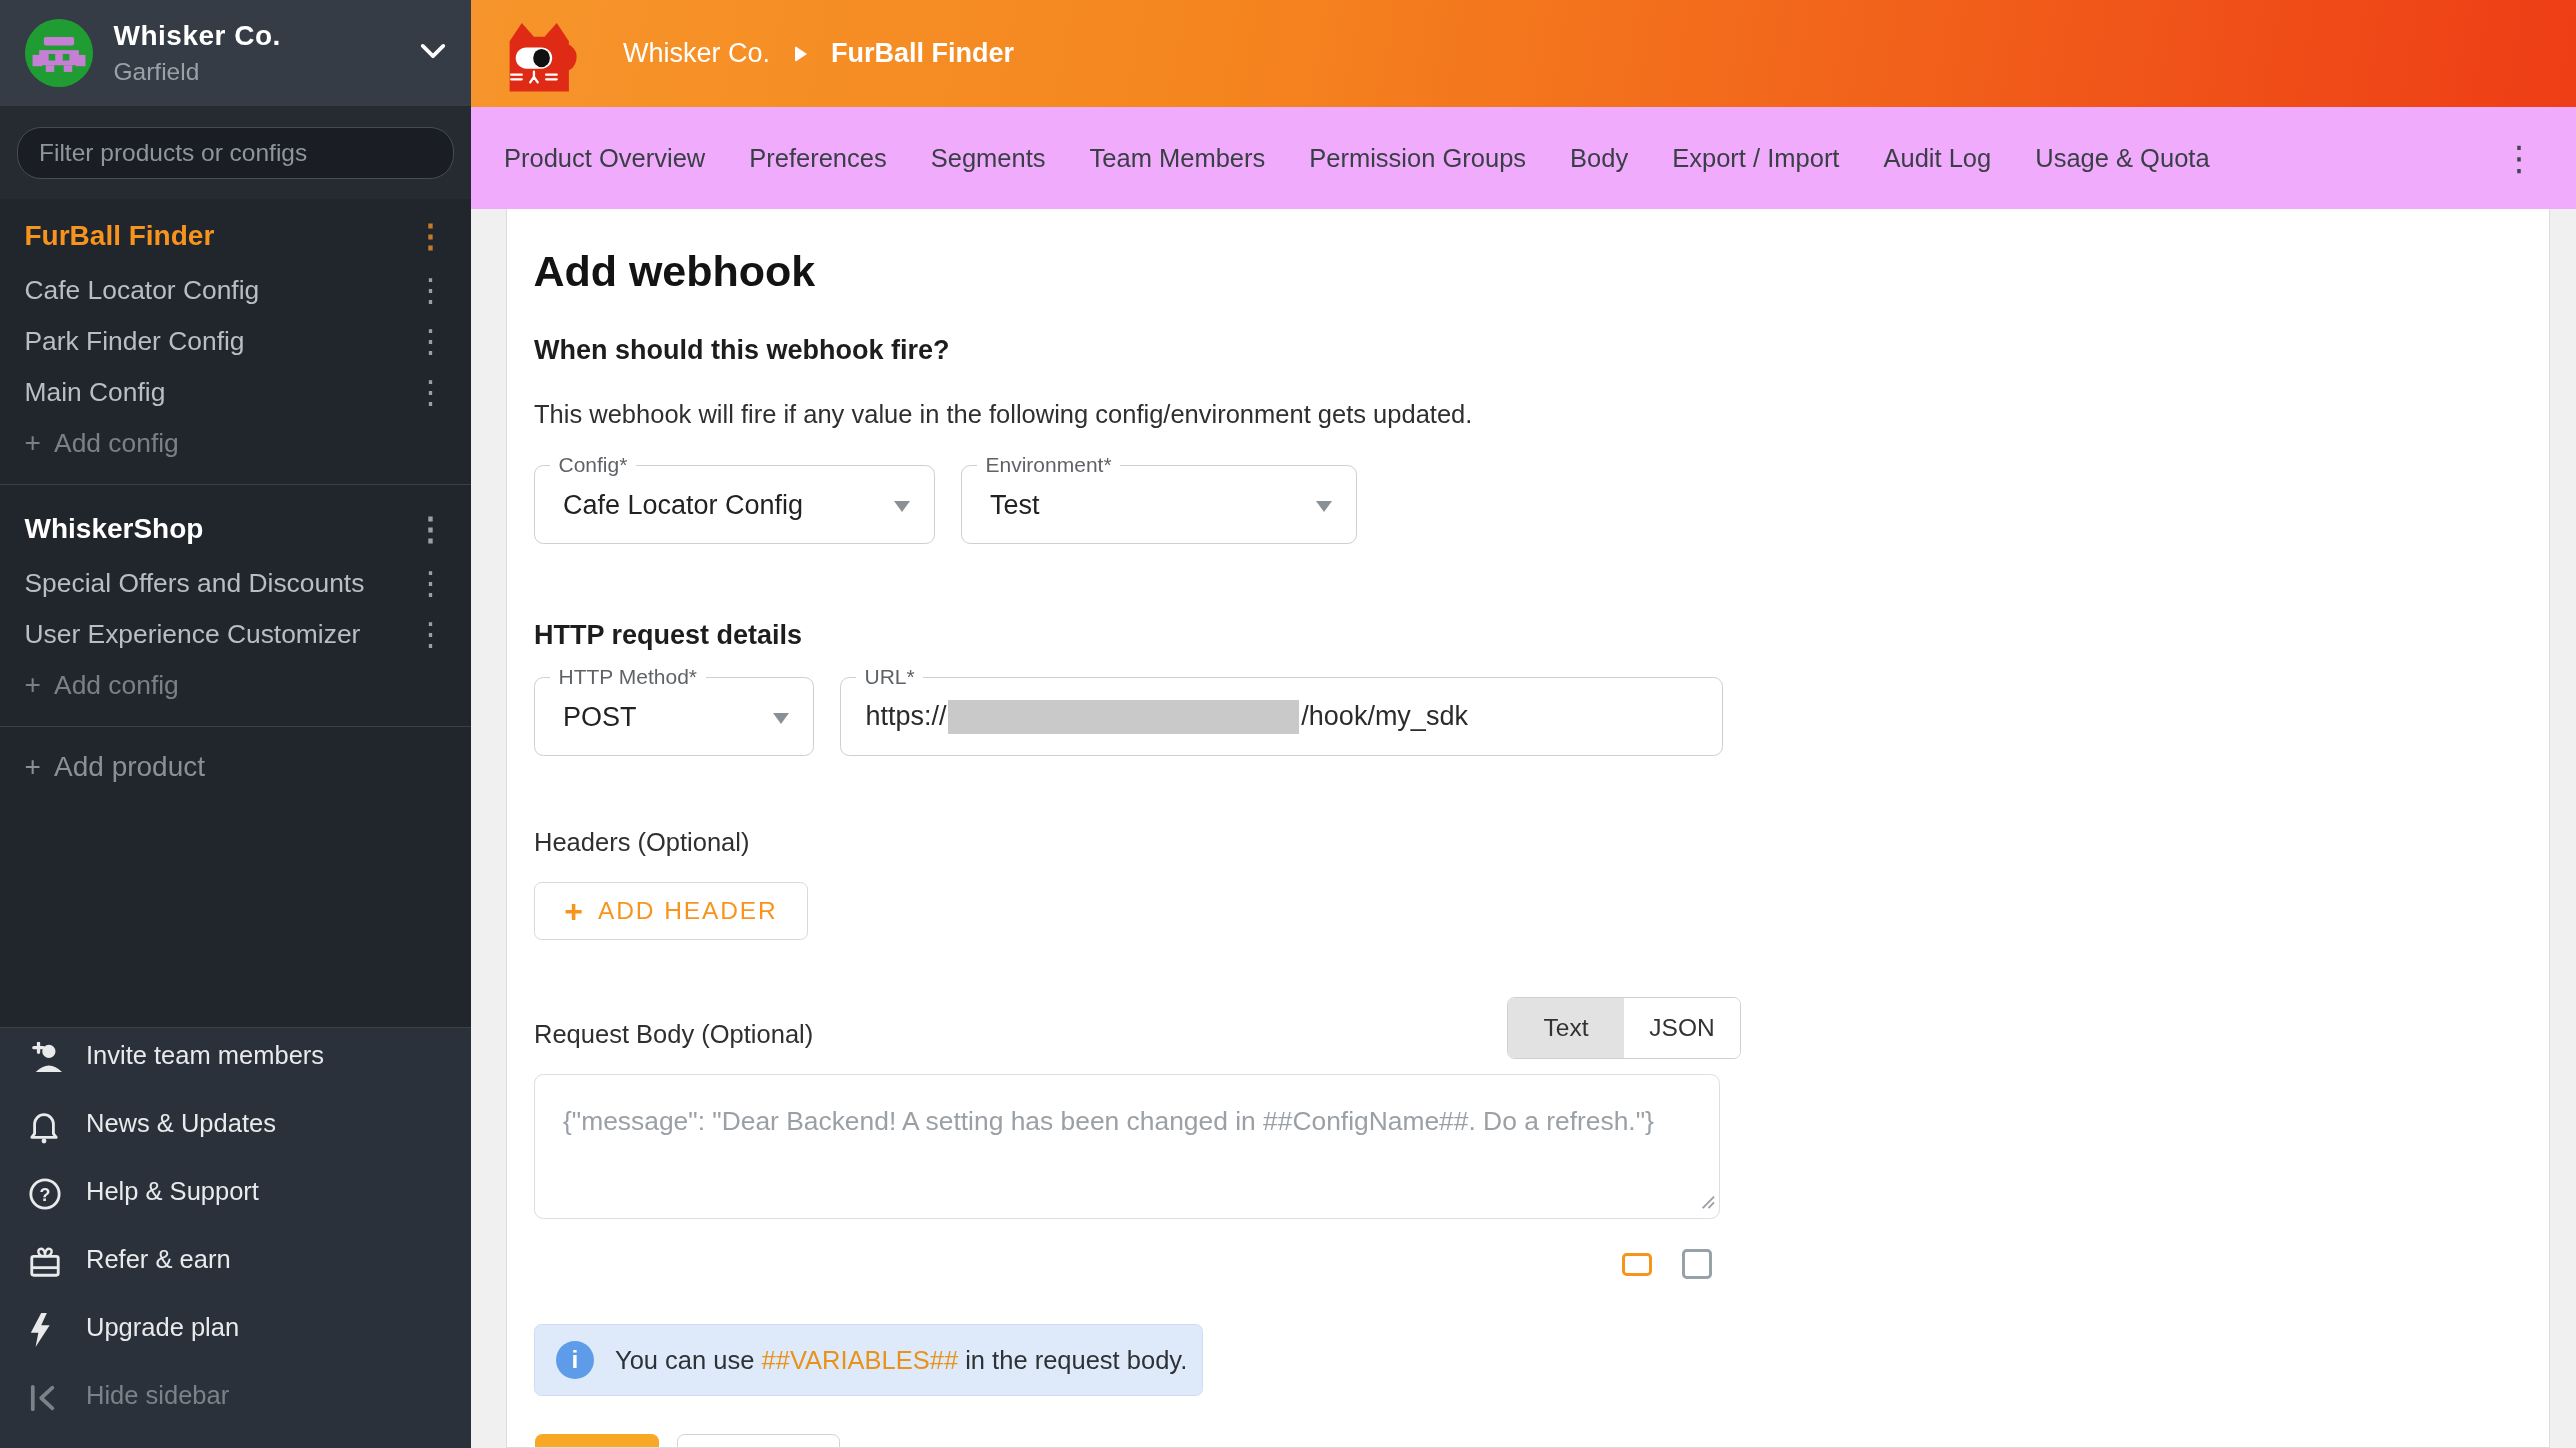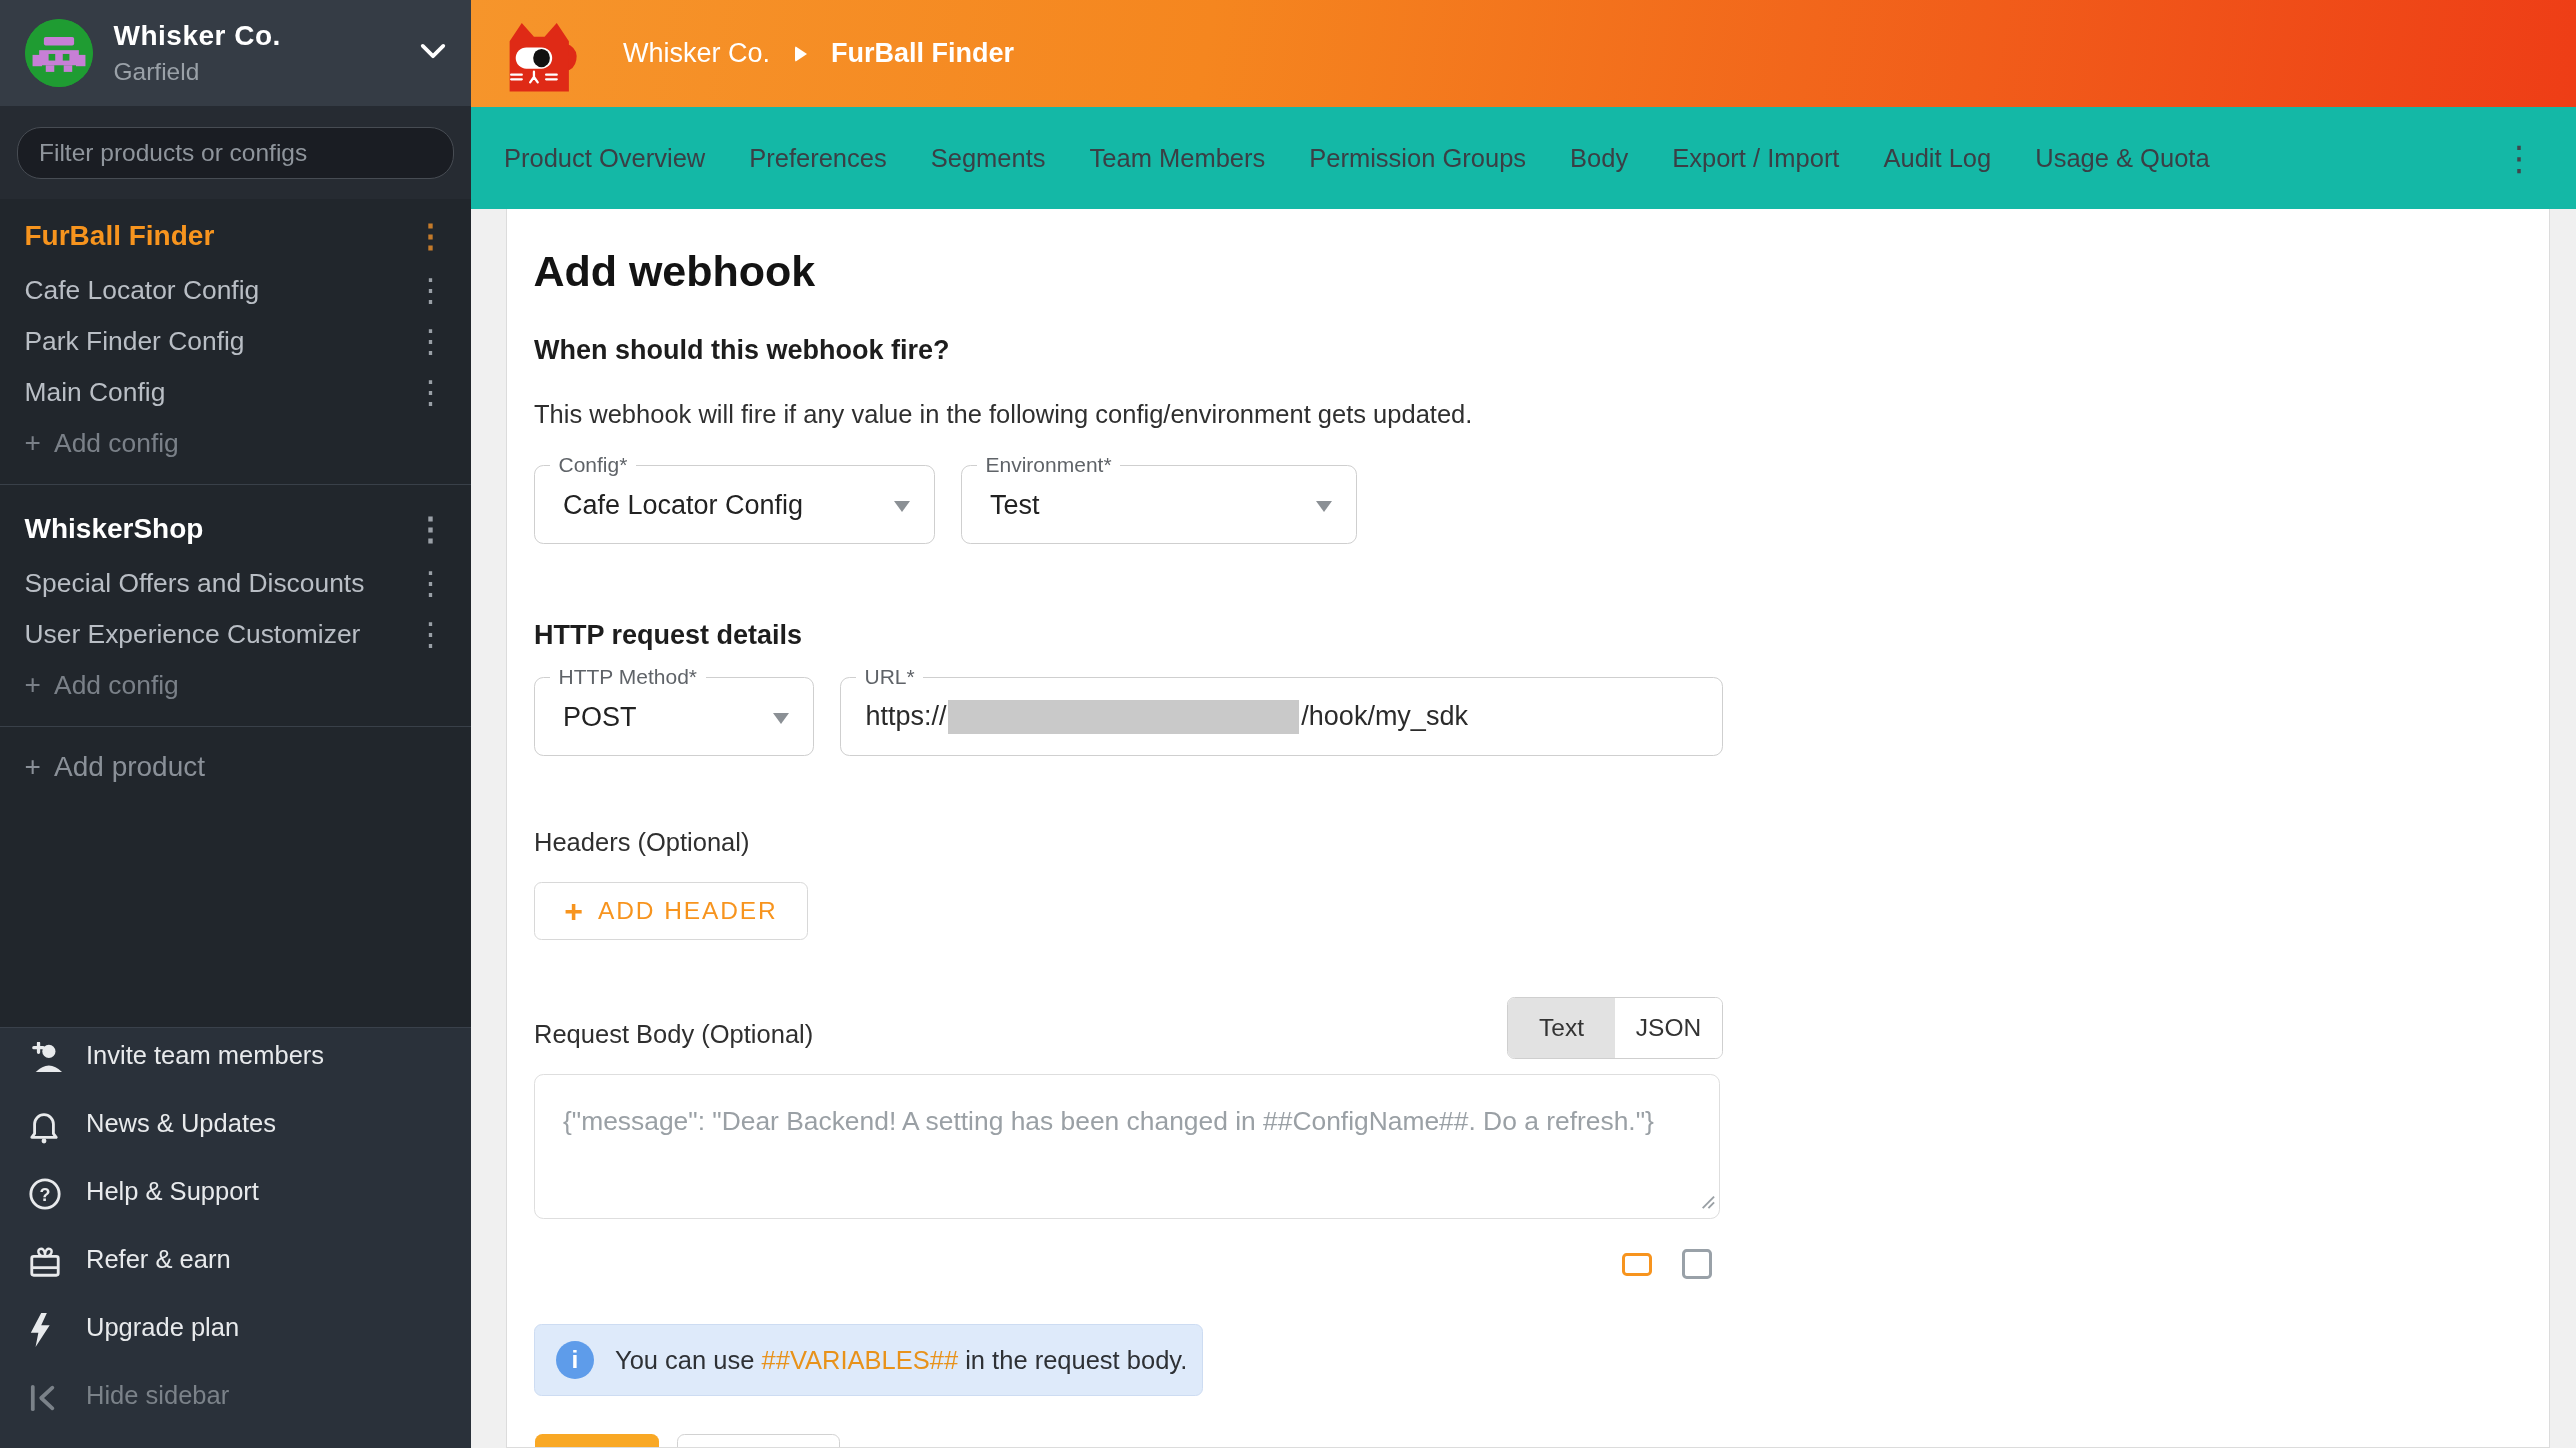--- a/index.html
+++ b/index.html
@@ -49,21 +49,21 @@
             display:flex; align-items:center; padding-left:28px; }
   .logo { width:79px; height:83px; margin-top:5.7px; }
   .crumbs { display:flex; align-items:center; margin-left:45px; color:#fff; }
   .crumb { font-size:27px; cursor:pointer; }
   .crumb.bold { font-weight:bold; }
   .crumb-sep { width:0; height:0; border-left:12.3px solid #fff; border-top:8.5px solid transparent;
                border-bottom:8.5px solid transparent; border-radius:1.9px; margin:0 24.5px; }
 
   
   #navbar { position:absolute; left:471px; top:107px; width:2105px; height:103px;
-            background:#14b8a6; border-bottom:0.9px solid #d6d6d6; display:flex;
+            background:#f0abfc; border-bottom:0.9px solid #d6d6d6; display:flex;
             align-items:center; padding-left:33px; }
   .tab { font-size:25.5px; color:#3a3f45; margin-right:44px; cursor:pointer; white-space:nowrap; }
   .nav-kebab { margin-left:auto; margin-right:40px; font-size:34px; color:#41464c;
                cursor:pointer; line-height:1; }
 
   
   #page { position:absolute; left:471px; top:209px; width:2105px; height:1239px;
           background:#f0f0f0; }
   #card { position:absolute; left:35px; top:0; width:2044px; height:1239px;
           background:#fff; border:0.9px solid #dcdcdc; border-top:none; overflow:hidden; }
@@ -89,21 +89,21 @@
 
   .btn-outline-orange { position:absolute; left:27px; top:673px; width:274px; height:58px;
                         border:0.9px solid #d8d8d8; border-radius:7.5px; background:#fff;
                         display:flex; align-items:center; justify-content:center; gap:15px;
                         cursor:pointer; }
   .btn-outline-orange .plus { color:#f7941e; font-size:32px; font-weight:bold; line-height:1; }
   .btn-outline-orange .lbl { color:#f7941e; font-size:24.5px; letter-spacing:1.9px; }
 
   .toggle { position:absolute; left:1000px; top:788px; height:62px; display:flex;
             border:0.9px solid #cfcfcf; border-radius:7.5px; overflow:hidden; }
-  .toggle .seg { width:107px; display:flex; align-items:center; justify-content:center;
+  .toggle .seg { width:116px; display:flex; align-items:center; justify-content:center;
                  font-size:24.5px; color:#333; cursor:pointer; background:#fff; }
   .toggle .seg.selected { background:#e2e2e2; }
 
   .body-area { position:absolute; left:27px; top:865px; width:1186px; height:145px;
                border:0.9px solid #dedede; border-radius:9.4px; padding:24.5px 28px;
                font-size:26.4px; line-height:43px; color:#9aa0a5; resize:none;
                font-family:"Liberation Sans",sans-serif; outline:none; }
   .body-area::placeholder { color:#9aa0a5; }
   .resize-grip { position:absolute; left:1190px; top:982px; width:19px; height:19px;
                  pointer-events:none; }

